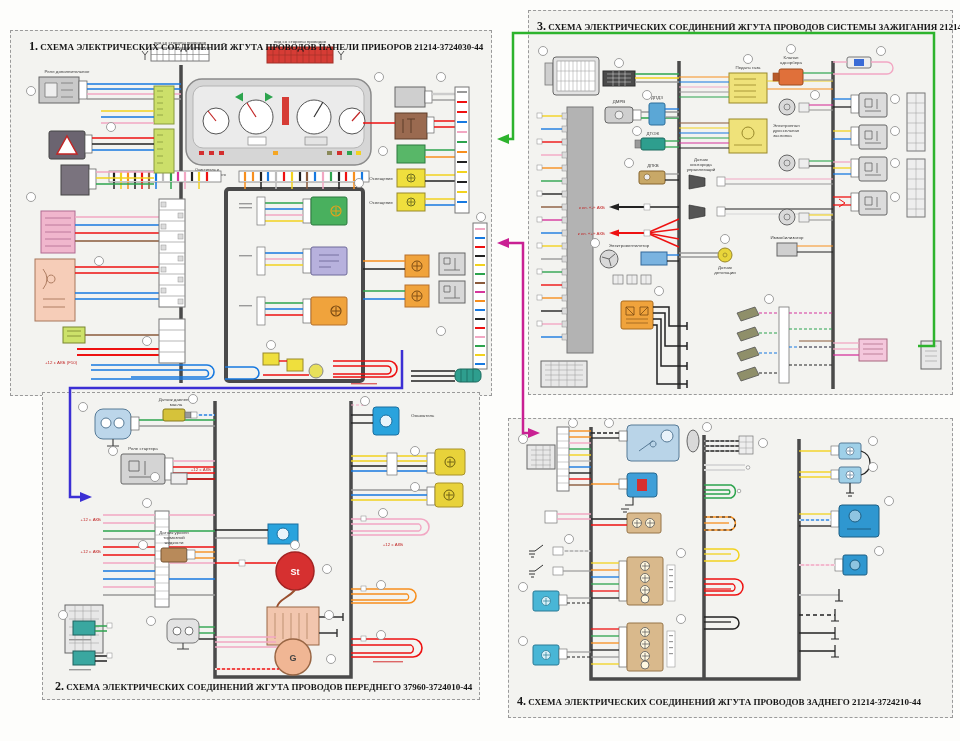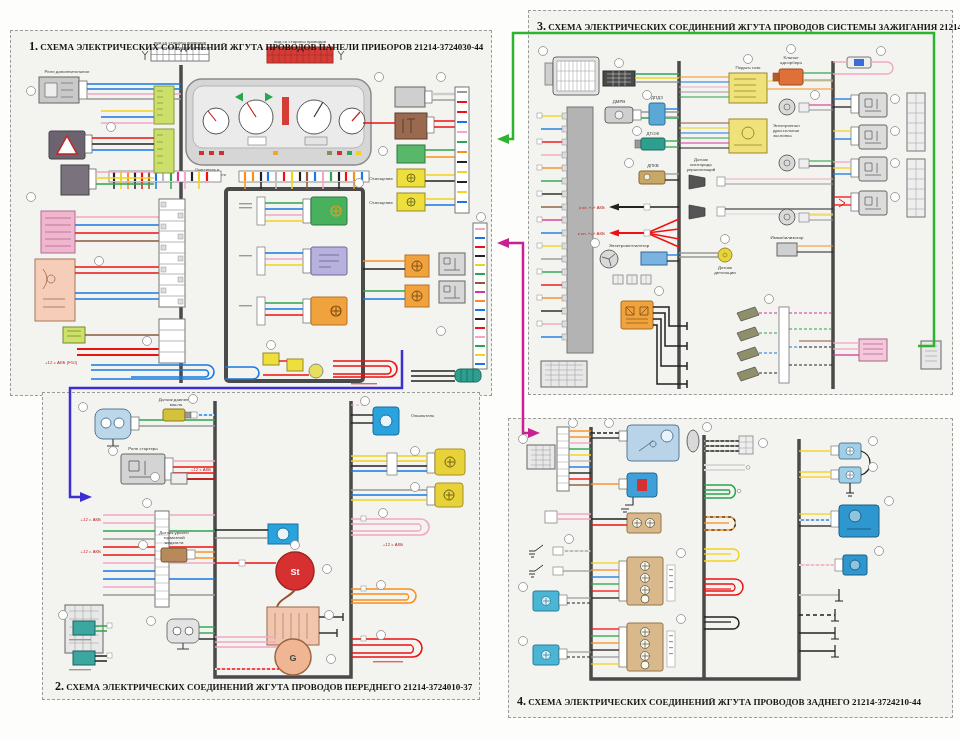--- a/index.html
+++ b/index.html
@@ -769,21 +769,21 @@
         <circle cx="196" cy="228" r="4.5"></circle>
       <circle cx="240" cy="288" r="4.5"></circle>
         <circle cx="130" cy="280" r="4.5"></circle>
     </g>
   </svg>
 </section>
 
 <section class="panel" id="p2" style="left: 42px; top: 392px; width: 438px; height: 308px;">
   <div class="ptitle" style="left:12px;bottom:5px">
     <span class="num">2.</span>
-    <span>СХЕМА ЭЛЕКТРИЧЕСКИХ СОЕДИНЕНИЙ ЖГУТА ПРОВОДОВ ПЕРЕДНЕГО  21214-3724010-37</span>
+    <span>СХЕМА ЭЛЕКТРИЧЕСКИХ СОЕДИНЕНИЙ ЖГУТА ПРОВОДОВ ПЕРЕДНЕГО  37960-3724010-44</span>
   </div>
   <svg class="sch" width="436" height="290" viewBox="0 0 436 290">
     <path d="M172 8 V284 H308 V8" stroke="#4a4a4a" stroke-width="3.5" fill="none"></path>
 
     <g>
       <rect x="52" y="16" width="36" height="30" rx="8" fill="#bcd6ea" stroke="#567a96"></rect>
       <circle cx="63" cy="30" r="5" fill="#fff" stroke="#567a96"></circle>
       <circle cx="76" cy="30" r="5" fill="#fff" stroke="#567a96"></circle>
       <path d="M70 46 v7 M64 53 h12 M67 56 h6" stroke="#444" stroke-width="1.2" fill="none"></path>
       <rect x="88" y="24" width="8" height="13" fill="#fff" stroke="#666" stroke-width="0.7"></rect>

